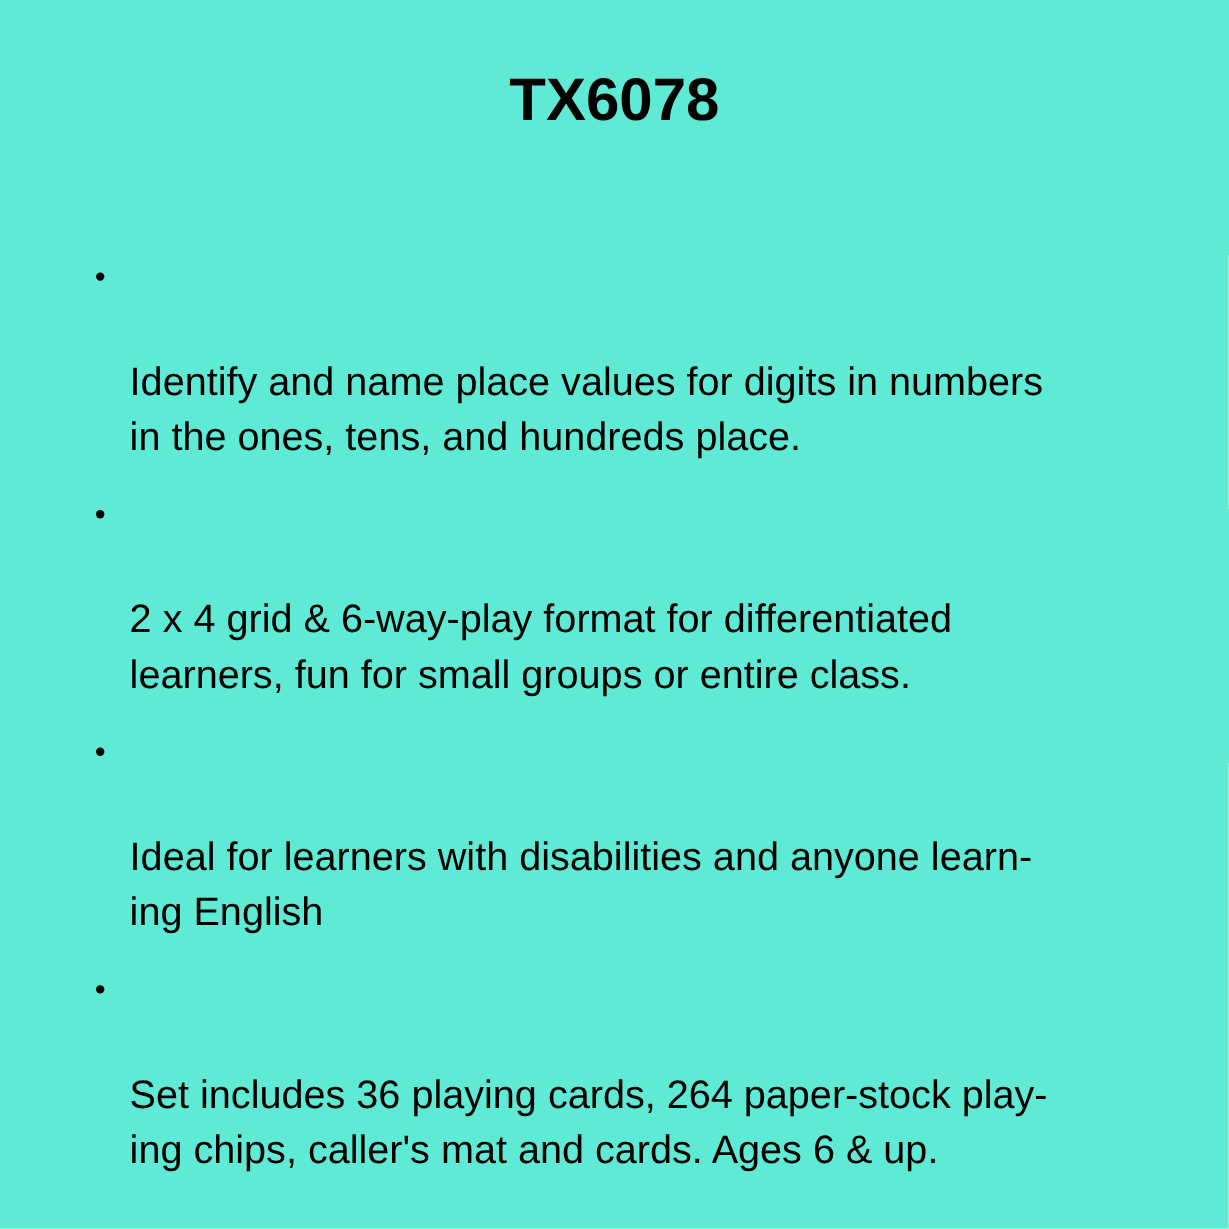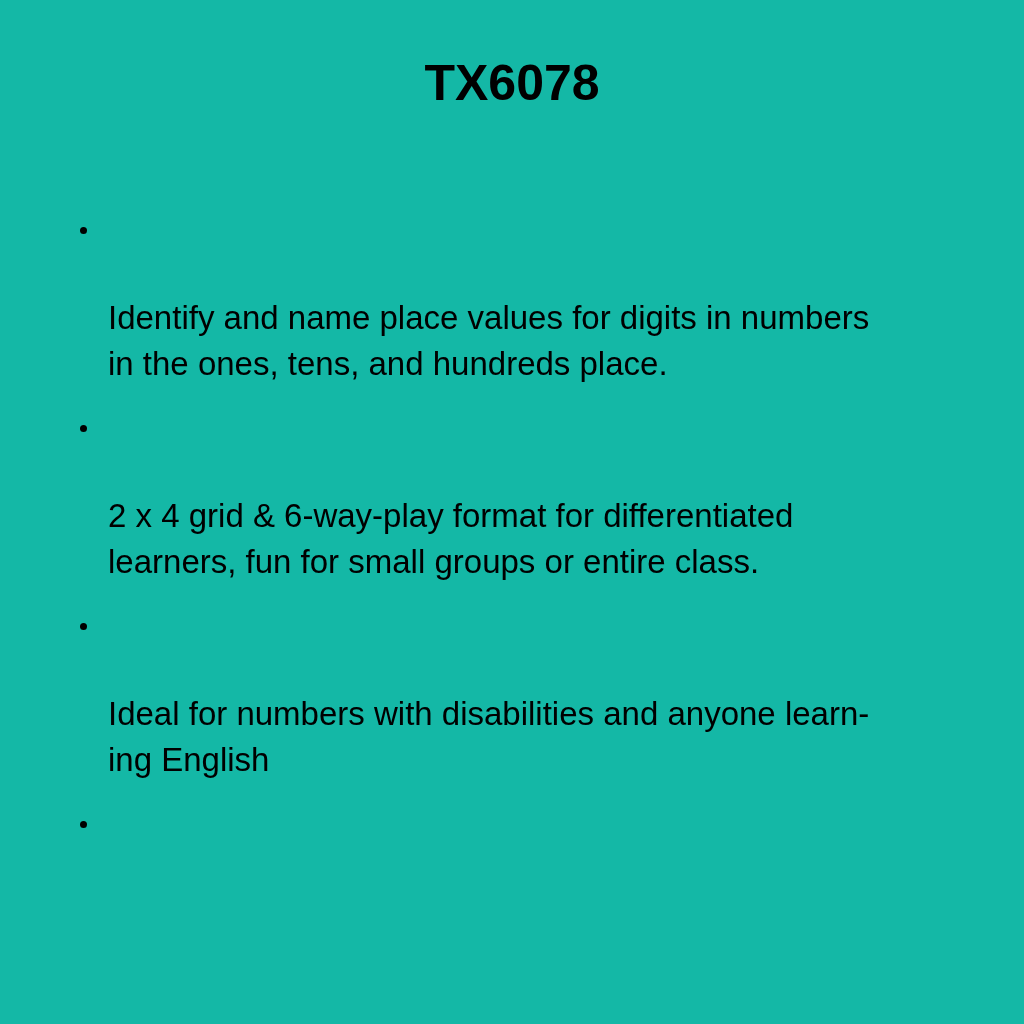--- a/index.html
+++ b/index.html
@@ -4,21 +4,21 @@
 <style>
   html, body {
     margin: 0;
     padding: 0;
     background: #ffffff;
   }
   .page {
     position: relative;
     width: 1024px;
     height: 1024px;
-    background: #14b8a6;
+    background: #5eead4;
     color: #000000;
     font-family: "Liberation Sans", sans-serif;
     overflow: hidden;
     box-sizing: border-box;
     padding-top: 58px;
   }
   .title {
     margin: 0;
     text-align: center;
     font-size: 50px;
@@ -62,20 +62,22 @@
       <span>Identify and name place values for digits in numbers
 in the ones, tens, and hundreds place.</span>
     </li>
     <li class="bullet">
       <span class="dot"></span>
       <span>2 x 4 grid &amp; 6-way-play format for differentiated
 learners, fun for small groups or entire class.</span>
     </li>
     <li class="bullet">
       <span class="dot"></span>
-      <span>Ideal for numbers with disabilities and anyone learn-
+      <span>Ideal for learners with disabilities and anyone learn-
 ing English</span>
     </li>
     <li class="bullet">
       <span class="dot"></span>
+      <span>Set includes 36 playing cards, 264 paper-stock play-
+ing chips, caller's mat and cards. Ages 6 &amp; up.</span>
     </li>
   </ul>
 </div>
 
 </body></html>

